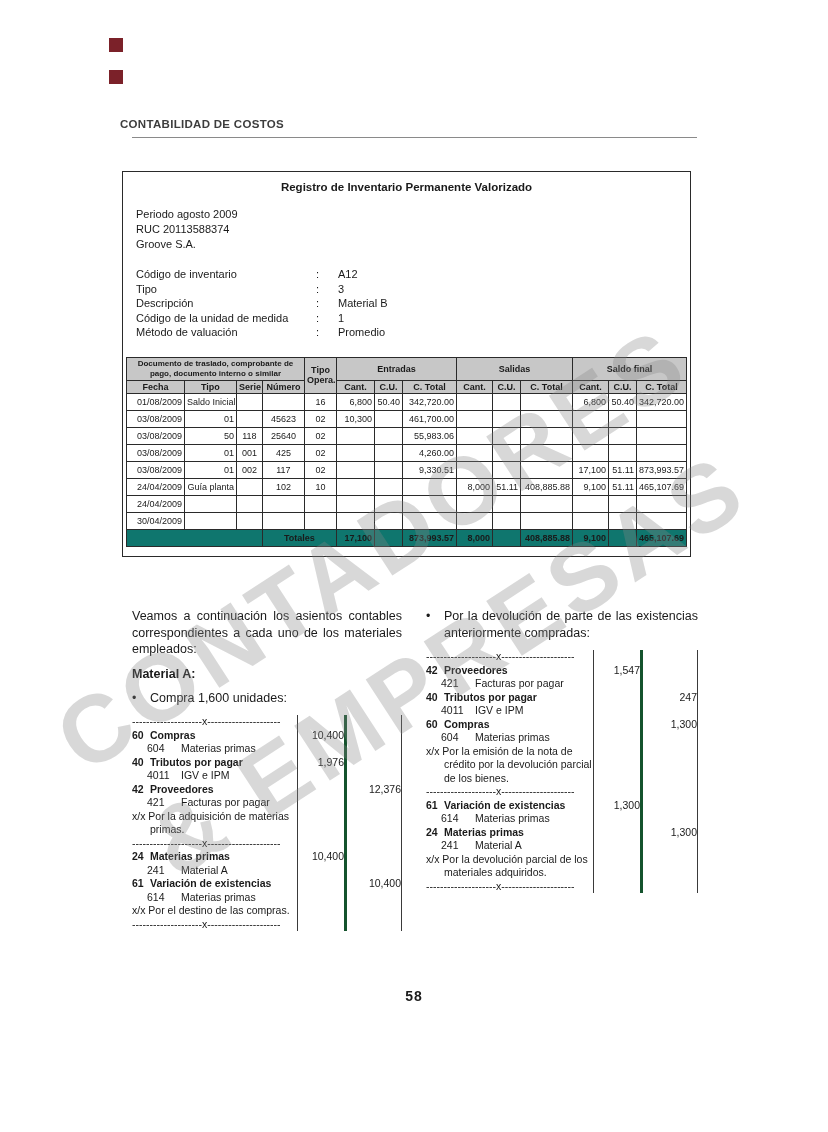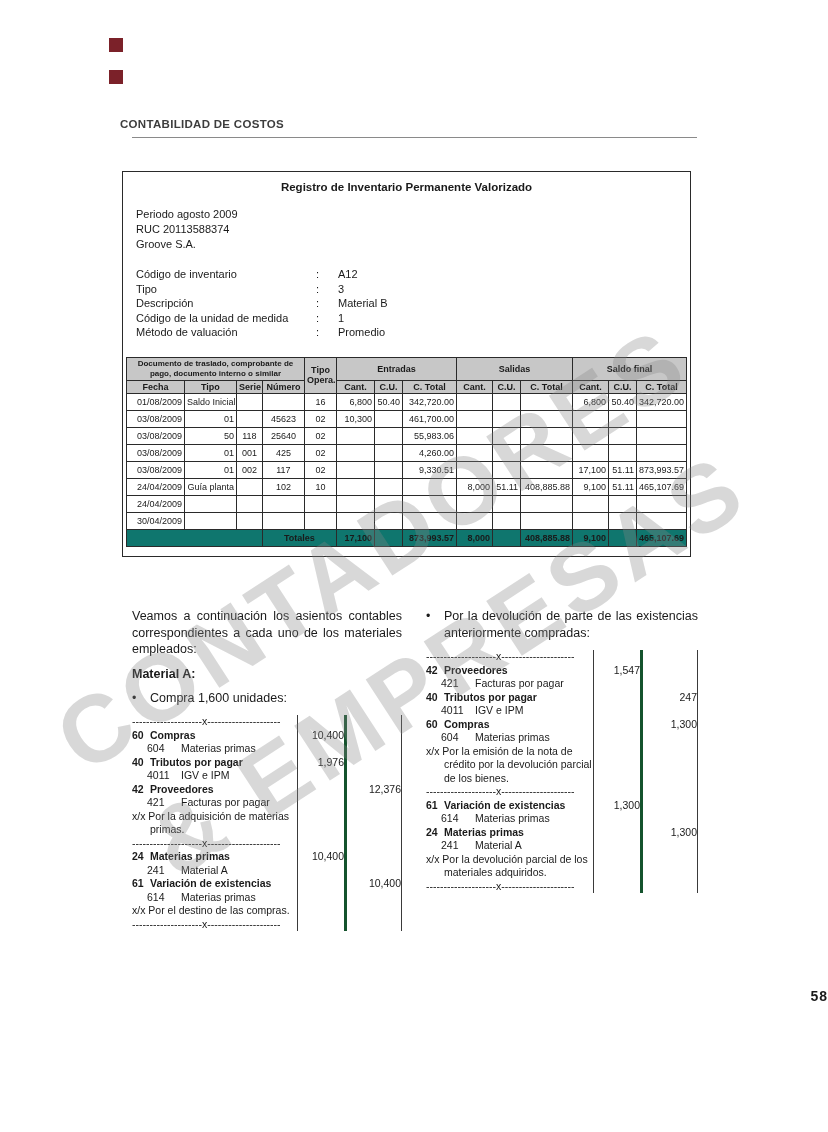--- a/index.html
+++ b/index.html
@@ -52,21 +52,21 @@
   .jdeb { border-left:1px solid #3a3a3a; text-align:right; padding-right:3px; }
   .jcre { border-left:3px solid #14532d; border-right:1px solid #3a3a3a; text-align:right; padding-right:3px; }
   .jcode { display:inline-block; }
   .t-main .jcode { width:18px; font-weight:bold; }
   .t-main .jname { font-weight:bold; }
   .t-sub .jdesc { padding-left:15px; }
   .t-sub .jcode { width:34px; }
   .t-note .jdesc { padding-left:18px; text-indent:-18px; }
   .t-sep .jdesc { white-space:nowrap; overflow:hidden; }
 
-  .page-number { position:absolute; top:988px; left:0; width:828px; text-align:right; font-weight:bold; font-size:14px; letter-spacing:1px; }
+  .page-number { position:absolute; top:988px; left:0; width:828px; text-align:center; font-weight:bold; font-size:14px; letter-spacing:1px; }
 </style>
 </head>
 <body>
 
 <div class="page">
 
   <div class="print-mark pm1"></div>
   <div class="print-mark pm2"></div>
 
   <div class="watermark">

